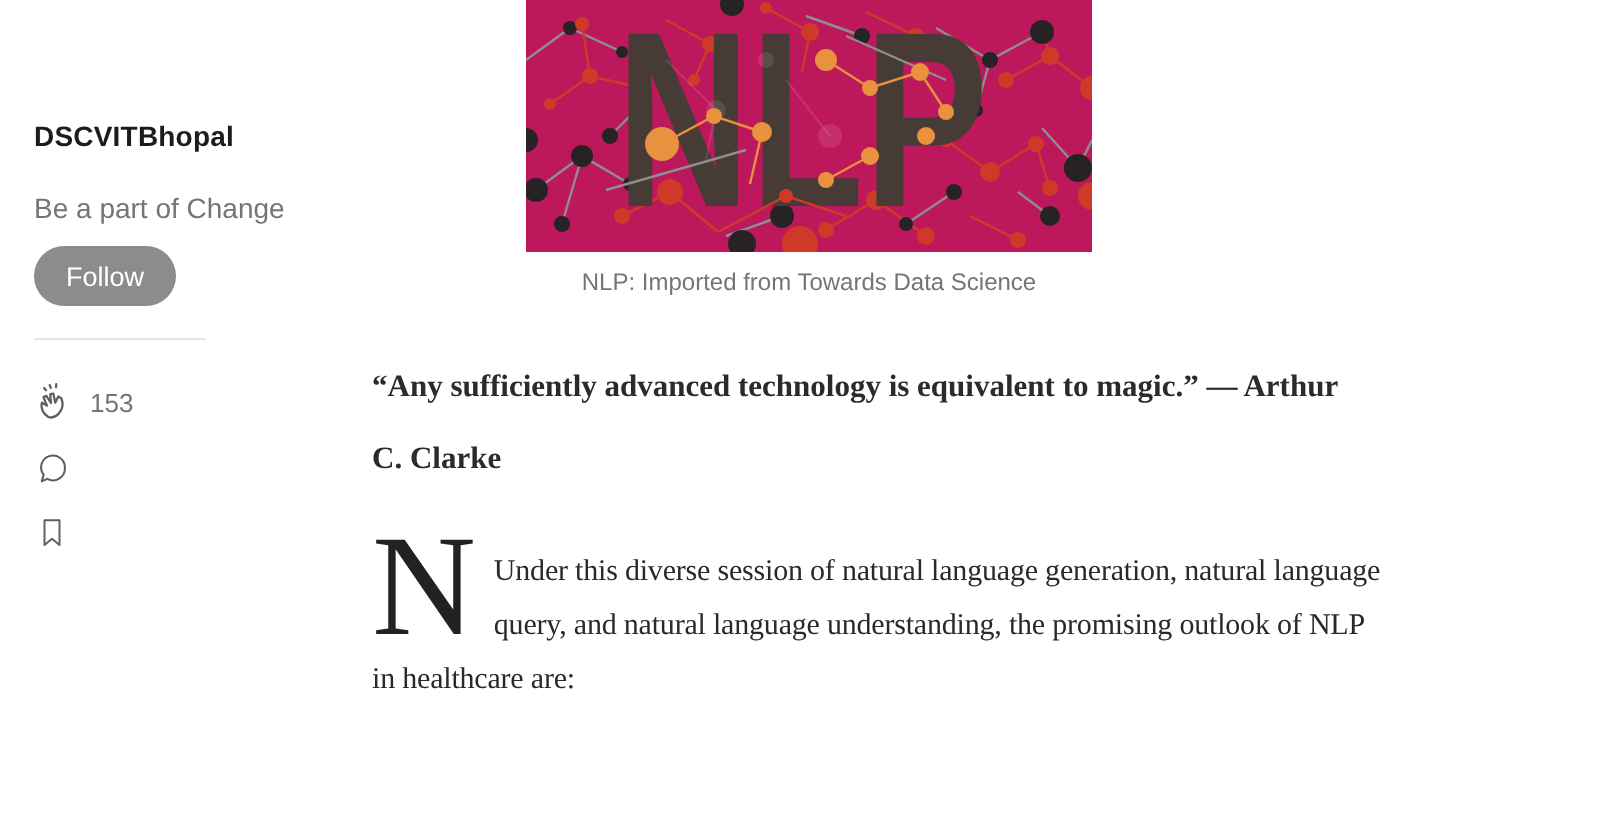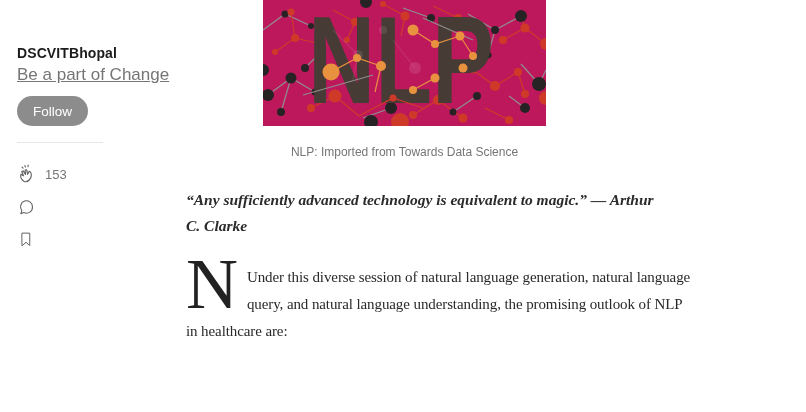--- a/index.html
+++ b/index.html
@@ -3,26 +3,26 @@
 <meta charset="utf-8">
 <style>
   * { margin:0; padding:0; box-sizing:border-box; }
   html,body { background:#ffffff; }
   .page {
     position:relative; width:806px; height:412px; overflow:hidden;
     background:#ffffff; font-family:"Liberation Sans", sans-serif;
   }
 
   
-  .sidebar { position:absolute; left:17px; top:45px; width:160px; }
+  .sidebar { position:absolute; left:17px; top:60px; width:160px; }
   .author-name {
     font-size:14px; font-weight:700; color:#1c1c1c; letter-spacing:.1px;
   }
   .author-tagline {
-    margin-top:4px; font-size:17px; color:var(--c-text_secondary,#757575);text-decoration:underline;
+    margin-top:20px; font-size:14px; color:var(--c-text_secondary,#757575);
   }
   .follow-btn {
     margin-top:11px; display:inline-flex; align-items:center; justify-content:center;
     height:30px; padding:0 16px; border:none; border-radius:15px;
     background:var(--c-follow_gray,#8c8c8c); color:#ffffff;
     font-family:"Liberation Sans", sans-serif; font-size:13.5px; cursor:pointer;
   }
   .side-divider { margin-top:16px; width:86px; border:none; border-top:1px solid #e6e6e6; }
   .action-row { display:flex; align-items:center; gap:7px; cursor:pointer; }
   .action-clap { margin-top:21px; }
@@ -32,41 +32,41 @@
   .icon-stroke { stroke:#5f5f5f; fill:none; stroke-width:1.3; stroke-linecap:round; stroke-linejoin:round; }
   .clap-count { font-size:13px; color:var(--c-text_secondary,#757575); }
 
   
   .article { position:absolute; left:186px; top:0; width:478px; }
   .hero-img {
     width:283px; height:126px; margin-left:77px; overflow:hidden; background:#be185d;
   }
   .hero-img svg { display:block; }
   .hero-caption {
-    width:283px; margin-left:77px; margin-top:19px; text-align:center;
+    width:283px; margin-left:77px; margin-top:8px; text-align:center;
     font-size:12px; color:var(--c-text_secondary,#757575);
   }
 
   .ln-gray  { stroke:var(--c-line_gray,#8e8e8e); stroke-width:1.2; fill:none; }
   .ln-red   { stroke:var(--c-accent_red,#cf3a28); stroke-width:1.2; fill:none; }
   .ln-orange{ stroke:var(--c-accent_orange,#e8913f); stroke-width:1.2; fill:none; }
   .nd-black { fill:var(--c-node_black,#272324); }
   .nd-red   { fill:var(--c-accent_red,#cf3a28); }
   .nd-orange{ fill:var(--c-accent_orange,#e8913f); }
   .nlp-letters {
     fill:var(--c-letter_brown,#473b35);
     font-family:"Liberation Sans", sans-serif; font-weight:700;
   }
   .letter-inner { stroke:#ffffff; fill:none; opacity:.10; stroke-width:1.2; }
   .letter-inner-dot { fill:#ffffff; opacity:.10; }
 
   .serif { font-family:"Liberation Serif", serif; color:var(--c-text_primary,#292929); }
   .quote {
-    margin-top:28px; font-size:15.5px; font-weight:700; font-style:italic;
-    line-height:26px; color:#2b2b2b;
+    margin-top:28px; font-size:15.5px; font-weight:700; 
+    line-height:36px; color:#2b2b2b;
   }
   .para { margin-top:15px; font-size:15px; line-height:27px; letter-spacing:-0.1px; }
   .para-2 { margin-top:25px; }
   .pre-lines { white-space:pre; }
   .dropcap {
     float:left; font-family:"Liberation Serif", serif; font-weight:400;
     font-size:72px; line-height:54px; margin:3px 9px 0 0; color:#222222;
   }
 </style>
 </head>

